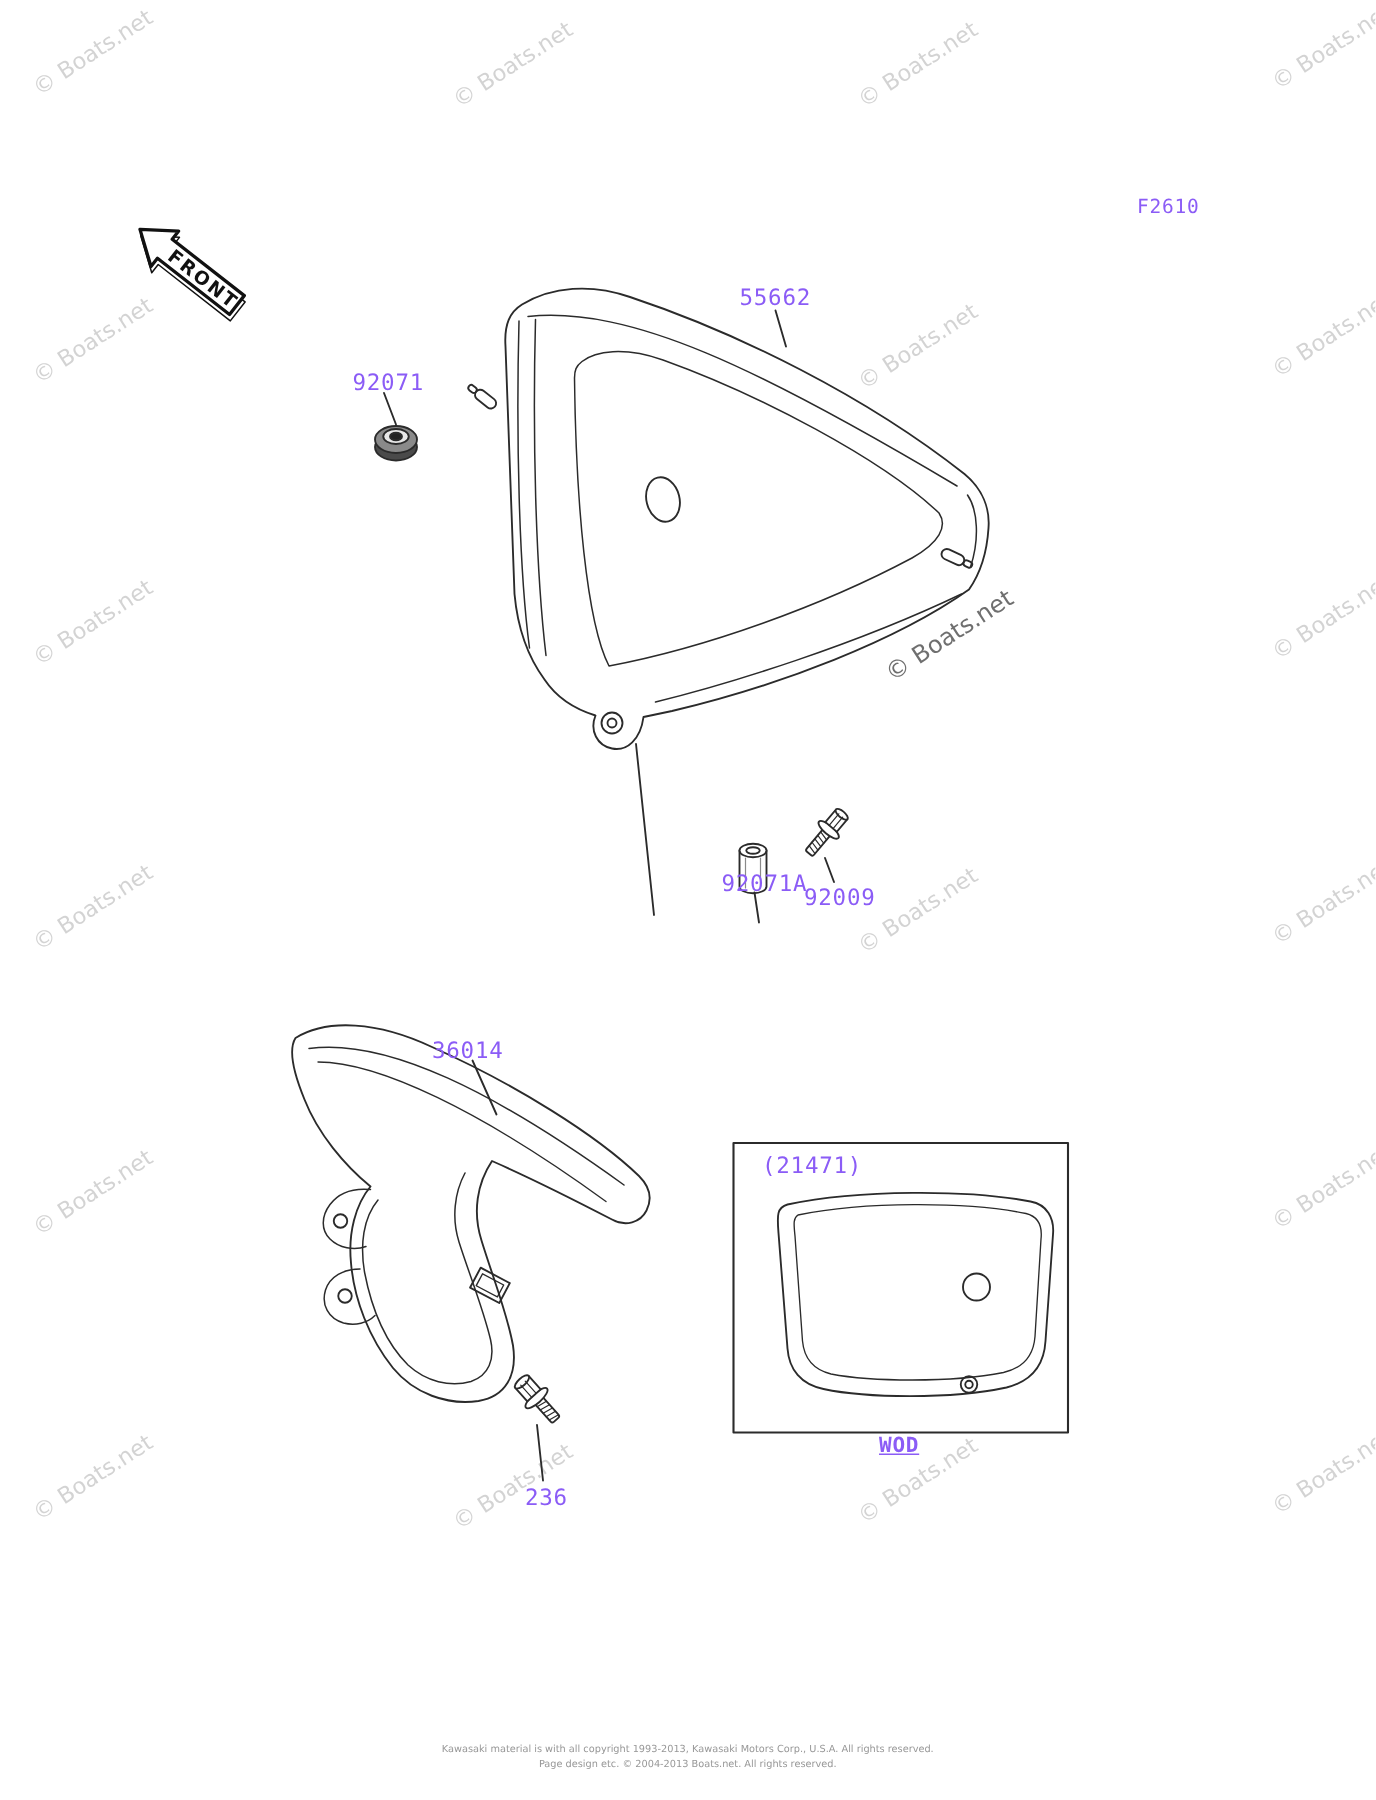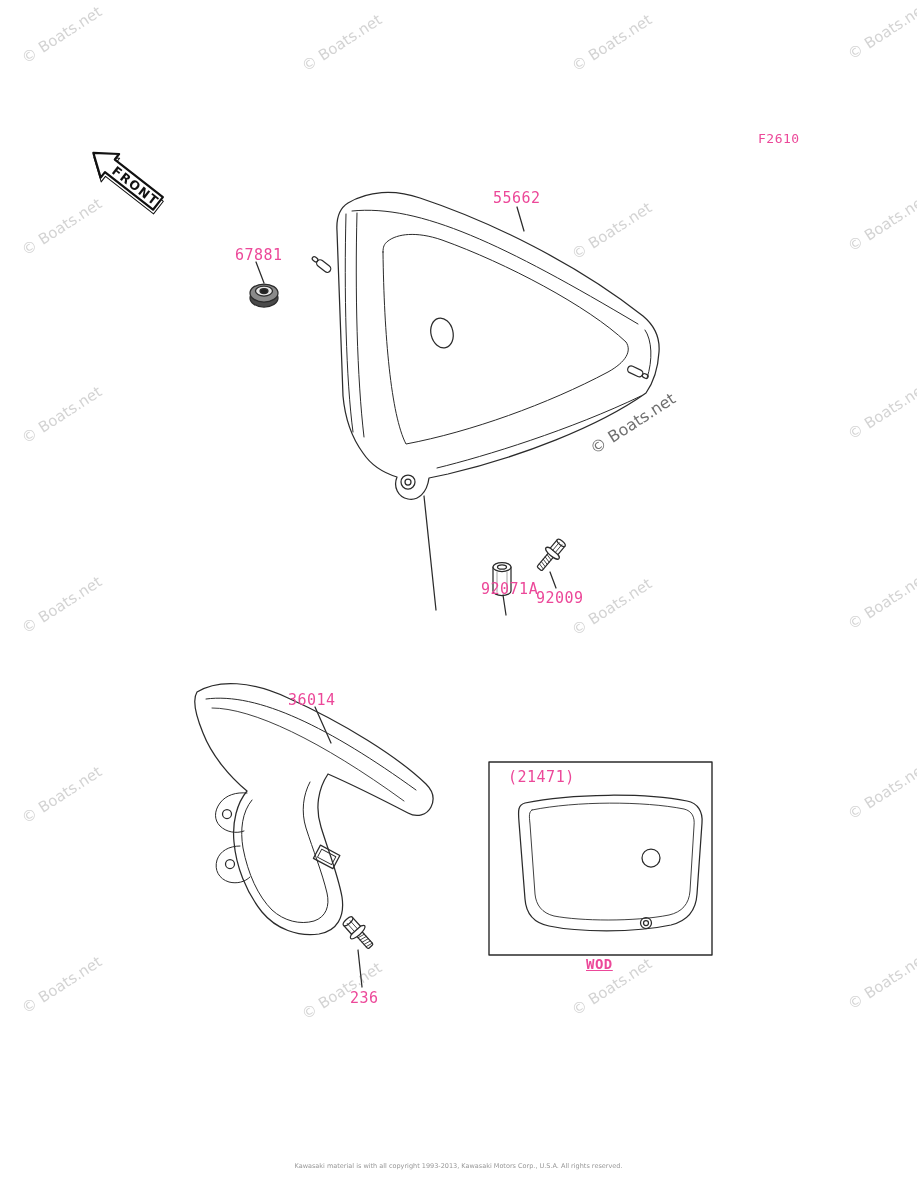--- a/index.html
+++ b/index.html
@@ -5,21 +5,21 @@
   html,body{margin:0;padding:0;background:#fff;}
   .canvas{position:relative;width:917px;height:1200px;background:#fff;overflow:hidden;
           font-family:"DejaVu Sans Mono","Liberation Mono",monospace;}
   .wm{position:absolute;color:rgba(150,150,150,.42);font:15px "DejaVu Sans",sans-serif;
       transform:rotate(-33deg);white-space:nowrap;z-index:1;user-select:none;}
   .wm-dark{color:rgba(75,75,75,.8);font-size:16px;}
   svg.diagram{position:absolute;left:0;top:0;z-index:2;}
   svg.diagram path,svg.diagram rect,svg.diagram circle,svg.diagram ellipse,svg.diagram line{
       fill:none;stroke:#2b2b2b;stroke-width:1.25;stroke-linejoin:round;stroke-linecap:round;}
   svg.diagram text{fill:#111;stroke:none;font-family:"DejaVu Sans",sans-serif;}
-  .plabel{position:absolute;z-index:3;font-size:15px;color:#ec4899;letter-spacing:.5px;white-space:nowrap;}
+  .plabel{position:absolute;z-index:3;font-size:15px;color:#8b5cf6;letter-spacing:.5px;white-space:nowrap;}
   .figcode{font-size:13px;}
   .caption-bold{font-weight:bold;font-size:14px;text-decoration:underline;}
   .footer{position:absolute;left:0;right:0;top:1161px;z-index:3;text-align:center;
           font:6.5px "DejaVu Sans",sans-serif;color:#979797;line-height:1.6;}
 </style>
 </head>
 <body>
 
 <div class="canvas">
 
@@ -134,25 +134,26 @@
       <path d="M 424,496 L 436,610"></path>
       <path d="M 556,588 L 550,572"></path>
       <path d="M 506,615 L 503,595"></path>
       <path d="M 315,707 L 331,743"></path>
       <path d="M 362,987 L 358,950"></path>
     </g>
   </svg>
 
   <div class="plabel figcode" style="left:758px;top:131px">F2610</div>
   <div class="plabel" style="left:493px;top:189px">55662</div>
-  <div class="plabel" style="left:235px;top:246px">67881</div>
+  <div class="plabel" style="left:235px;top:246px">92071</div>
   <div class="plabel" style="left:536px;top:589px">92009</div>
   <div class="plabel" style="left:481px;top:580px">92071A</div>
   <div class="plabel" style="left:288px;top:691px">36014</div>
   <div class="plabel" style="left:350px;top:989px">236</div>
   <div class="plabel" style="left:508px;top:768px">(21471)</div>
   <div class="plabel caption-bold" style="left:586px;top:956px">WOD</div>
 
   <div class="footer">
     <div>Kawasaki material is with all copyright 1993-2013, Kawasaki Motors Corp., U.S.A. All rights reserved.</div>
+    <div>Page design etc. © 2004-2013 Boats.net. All rights reserved.</div>
   </div>
 
 </div>
 
 </body></html>

